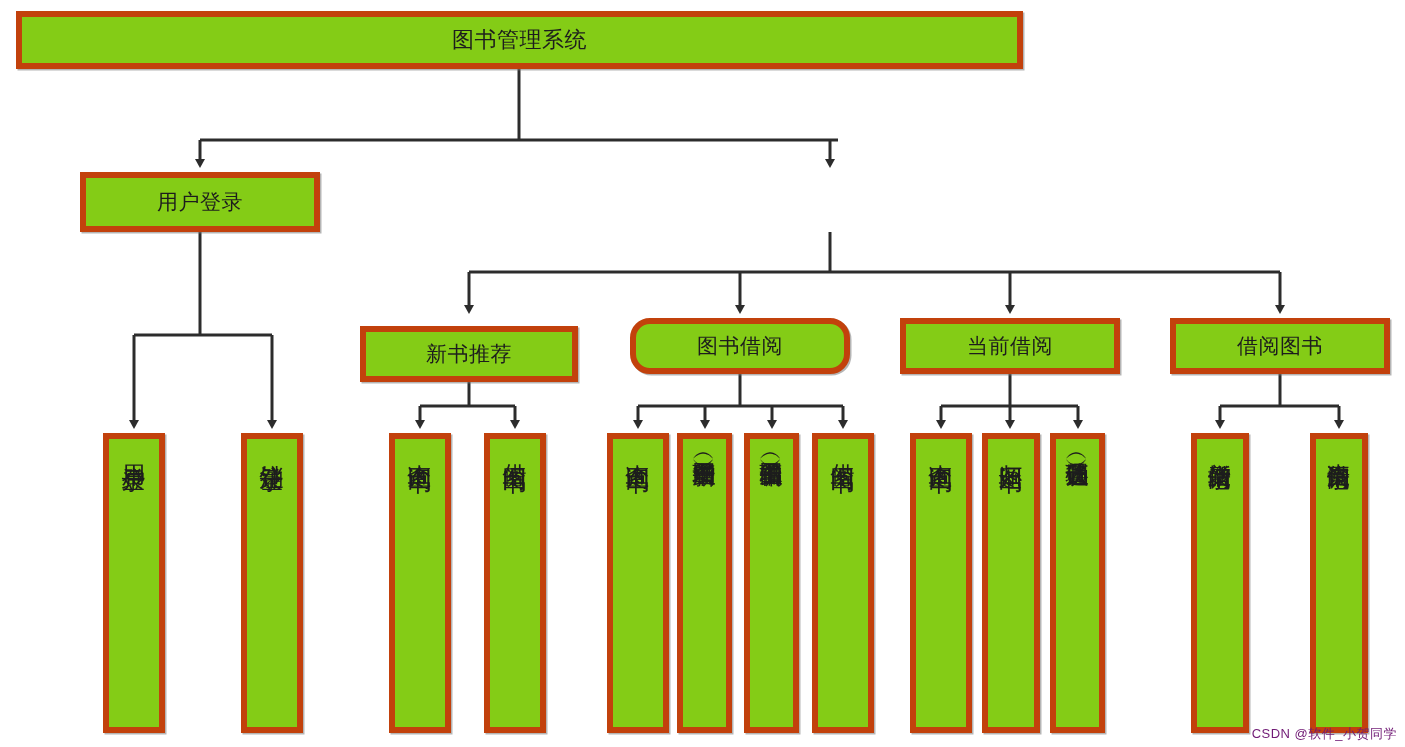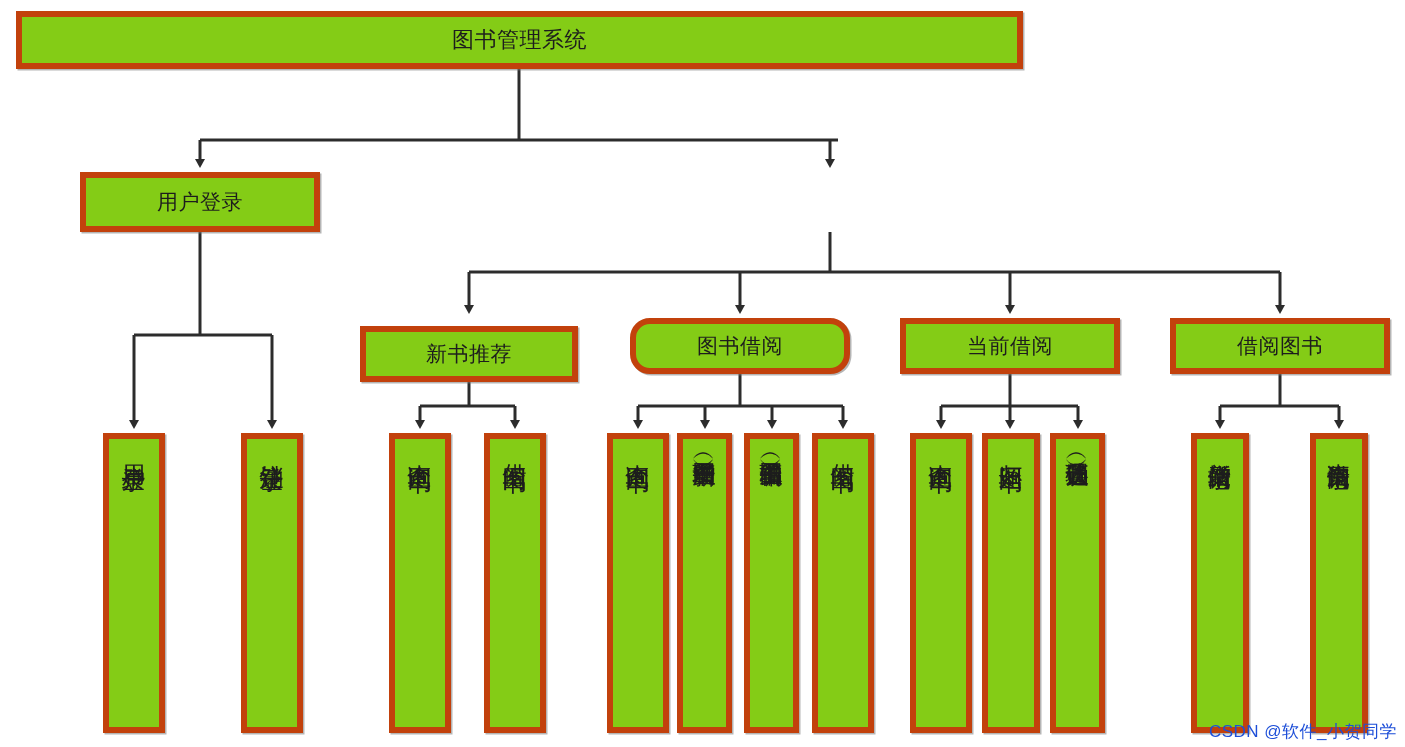--- a/index.html
+++ b/index.html
@@ -63,22 +63,22 @@
     font-size: 24px;
     line-height: 1.05;
     letter-spacing: 2px;
     white-space: nowrap;
     max-height: 100%;
   }
   .watermark {
     position: absolute;
     right: 8px;
     bottom: 4px;
-    font-size: 17px;
-    color: #1d4ed8;
+    font-size: 13px;
+    color: #701a75;
     letter-spacing: 0.5px;
     z-index: 3;
     white-space: nowrap;
     font-family: "Liberation Sans", "DejaVu Sans", sans-serif;
   }
 </style>
 </head>
 <body>
 
 <div id="canvas">

